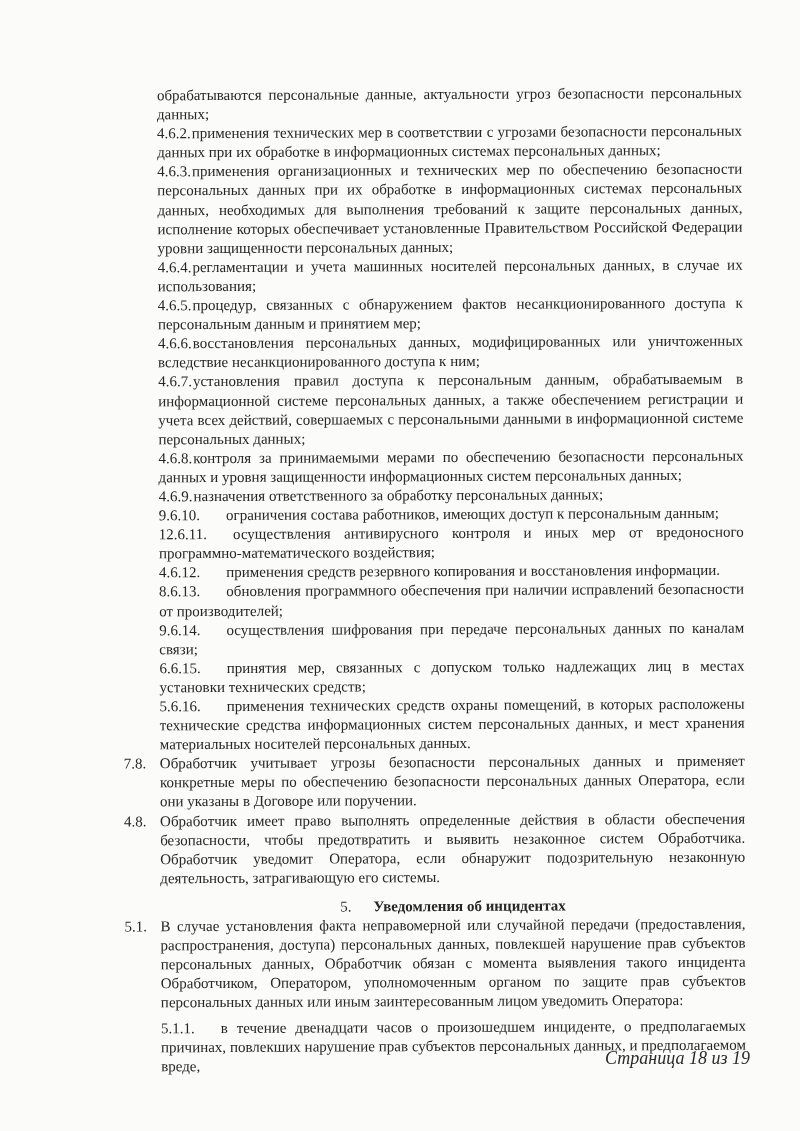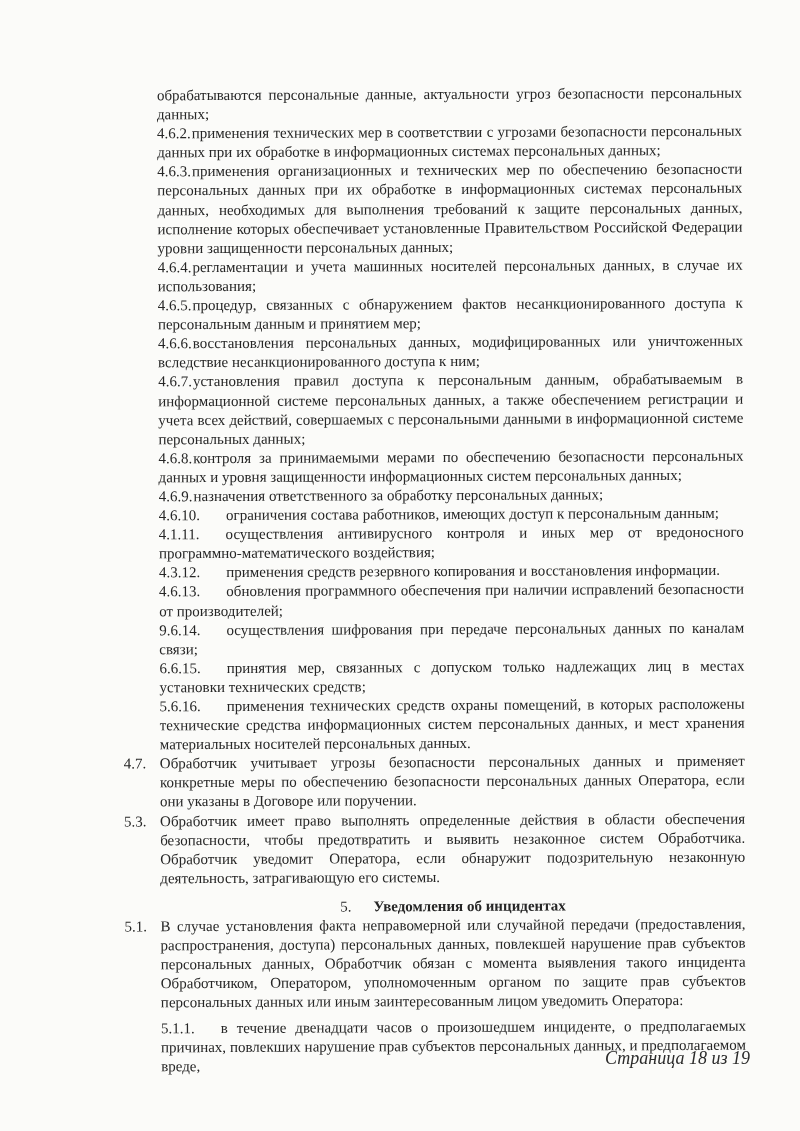--- a/index.html
+++ b/index.html
@@ -63,29 +63,29 @@
   <div class="content" id="doc-content">
       <p class="para plain"><span>обрабатываются персональные данные, актуальности угроз безопасности персональных данных;</span></p>
       <p class="para num"><span class="num-close">4.6.2.</span><span>применения технических мер в соответствии с угрозами безопасности персональных данных при их обработке в информационных системах персональных данных;</span></p>
       <p class="para num"><span class="num-close">4.6.3.</span><span>применения организационных и технических мер по обеспечению безопасности персональных данных при их обработке в информационных системах персональных данных, необходимых для выполнения требований к защите персональных данных, исполнение которых обеспечивает установленные Правительством Российской Федерации уровни защищенности персональных данных;</span></p>
       <p class="para num"><span class="num-close">4.6.4.</span><span>регламентации и учета машинных носителей персональных данных, в случае их использования;</span></p>
       <p class="para num"><span class="num-close">4.6.5.</span><span>процедур, связанных с обнаружением фактов несанкционированного доступа к персональным данным и принятием мер;</span></p>
       <p class="para num"><span class="num-close">4.6.6.</span><span>восстановления персональных данных, модифицированных или уничтоженных вследствие несанкционированного доступа к ним;</span></p>
       <p class="para num"><span class="num-close">4.6.7.</span><span>установления правил доступа к персональным данным, обрабатываемым в информационной системе персональных данных, а также обеспечением регистрации и учета всех действий, совершаемых с персональными данными в информационной системе персональных данных;</span></p>
       <p class="para num"><span class="num-close">4.6.8.</span><span>контроля за принимаемыми мерами по обеспечению безопасности персональных данных и уровня защищенности информационных систем персональных данных;</span></p>
       <p class="para num"><span class="num-close">4.6.9.</span><span>назначения ответственного за обработку персональных данных;</span></p>
-      <p class="para numtab"><span class="num-tab">4.6.10.</span><span>ограничения состава работников, имеющих доступ к персональным данным;</span></p>
-      <p class="para numtab"><span class="num-tab">4.1.11.</span><span>осуществления антивирусного контроля и иных мер от вредоносного программно-математического воздействия;</span></p>
-      <p class="para numtab"><span class="num-tab">4.3.12.</span><span>применения средств резервного копирования и восстановления информации.</span></p>
-      <p class="para numtab"><span class="num-tab">4.6.13.</span><span>обновления программного обеспечения при наличии исправлений безопасности от производителей;</span></p>
+      <p class="para numtab"><span class="num-tab">9.6.10.</span><span>ограничения состава работников, имеющих доступ к персональным данным;</span></p>
+      <p class="para numtab"><span class="num-tab">12.6.11.</span><span>осуществления антивирусного контроля и иных мер от вредоносного программно-математического воздействия;</span></p>
+      <p class="para numtab"><span class="num-tab">4.6.12.</span><span>применения средств резервного копирования и восстановления информации.</span></p>
+      <p class="para numtab"><span class="num-tab">8.6.13.</span><span>обновления программного обеспечения при наличии исправлений безопасности от производителей;</span></p>
       <p class="para numtab"><span class="num-tab">9.6.14.</span><span>осуществления шифрования при передаче персональных данных по каналам связи;</span></p>
       <p class="para numtab"><span class="num-tab">6.6.15.</span><span>принятия мер, связанных с допуском только надлежащих лиц в местах установки технических средств;</span></p>
       <p class="para numtab"><span class="num-tab">5.6.16.</span><span>применения технических средств охраны помещений, в которых расположены технические средства информационных систем персональных данных, и мест хранения материальных носителей персональных данных.</span></p>
-      <p class="para hang"><span class="hangnum">4.7.</span><span>Обработчик учитывает угрозы безопасности персональных данных и применяет конкретные меры по обеспечению безопасности персональных данных Оператора, если они указаны в Договоре или поручении.</span></p>
-      <p class="para hang"><span class="hangnum">5.3.</span><span>Обработчик имеет право выполнять определенные действия в области обеспечения безопасности, чтобы предотвратить и выявить незаконное систем Обработчика. Обработчик уведомит Оператора, если обнаружит подозрительную незаконную деятельность, затрагивающую его системы.</span></p>
+      <p class="para hang"><span class="hangnum">7.8.</span><span>Обработчик учитывает угрозы безопасности персональных данных и применяет конкретные меры по обеспечению безопасности персональных данных Оператора, если они указаны в Договоре или поручении.</span></p>
+      <p class="para hang"><span class="hangnum">4.8.</span><span>Обработчик имеет право выполнять определенные действия в области обеспечения безопасности, чтобы предотвратить и выявить незаконное систем Обработчика. Обработчик уведомит Оператора, если обнаружит подозрительную незаконную деятельность, затрагивающую его системы.</span></p>
       <div class="heading"><span class="hnum">5.</span><span class="htitle">Уведомления об инцидентах</span></div>
       <p class="para hang"><span class="hangnum">5.1.</span><span>В случае установления факта неправомерной или случайной передачи (предоставления, распространения, доступа) персональных данных, повлекшей нарушение прав субъектов персональных данных, Обработчик обязан с момента выявления такого инцидента Обработчиком, Оператором, уполномоченным органом по защите прав субъектов персональных данных или иным заинтересованным лицом уведомить Оператора:</span></p>
       <p class="para subitem"><span class="num-tab">5.1.1.</span><span>в течение двенадцати часов о произошедшем инциденте, о предполагаемых причинах, повлекших нарушение прав субъектов персональных данных, и предполагаемом вреде,</span></p>
     </div>
   <div class="footer">
     <span>Страница 18 из 19</span>
   </div>
 </div>
 
 </body></html>

